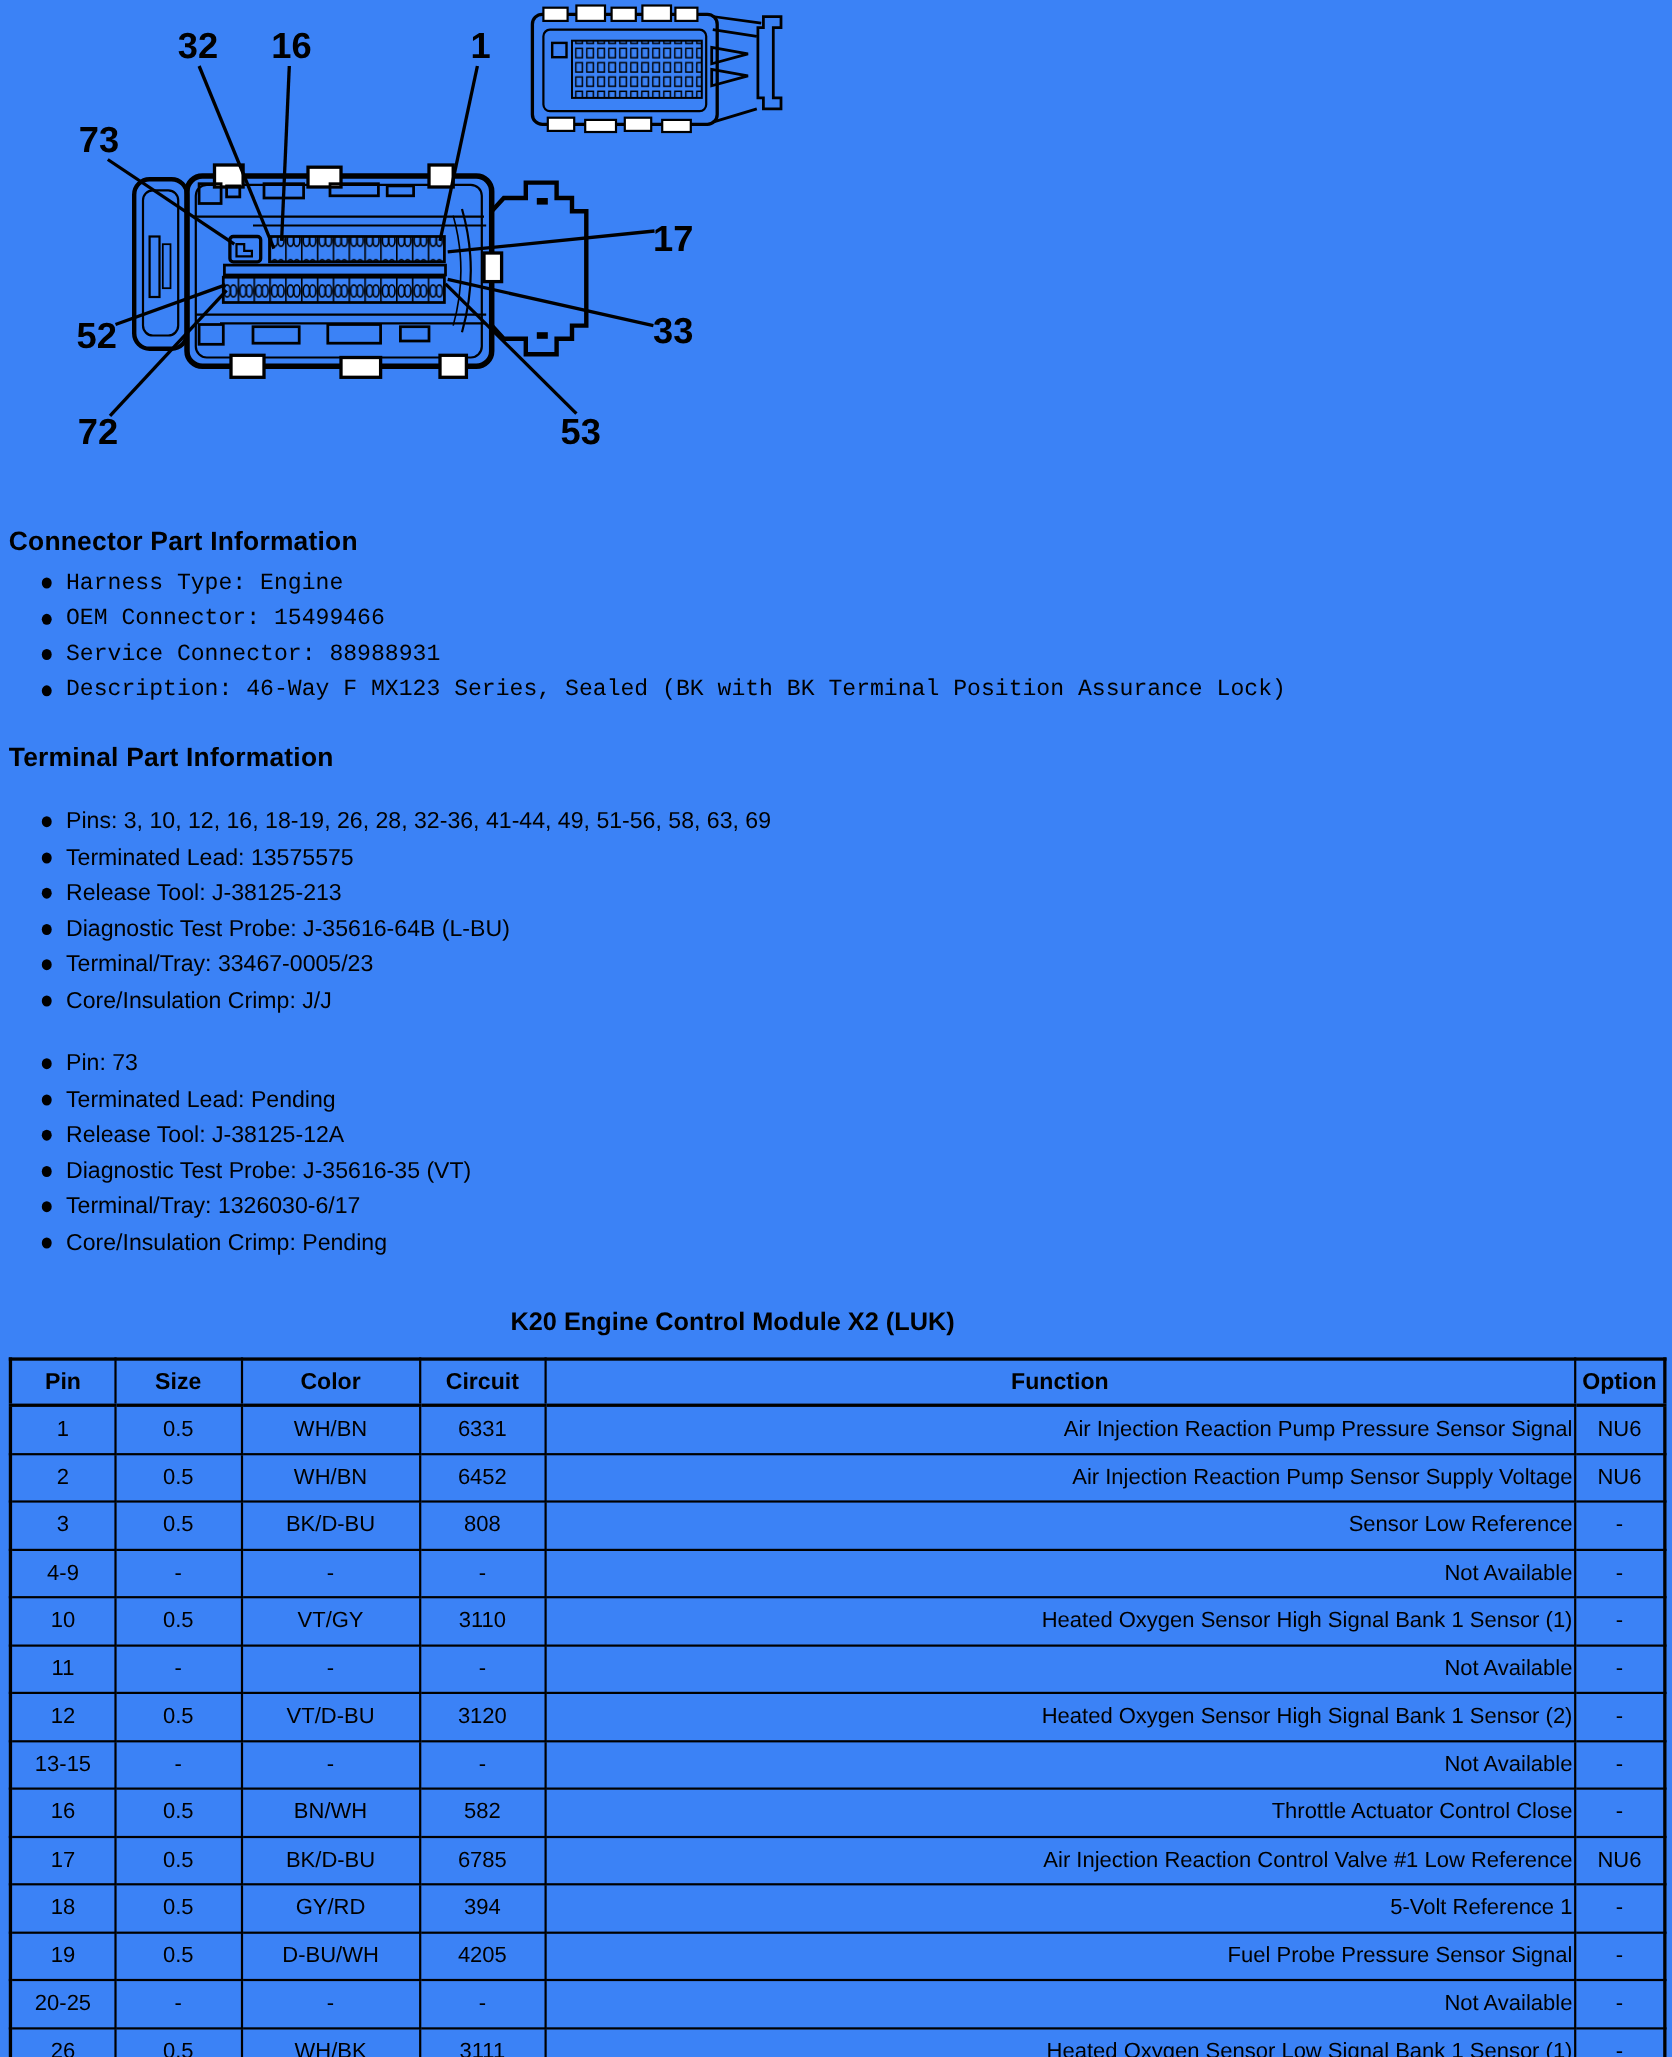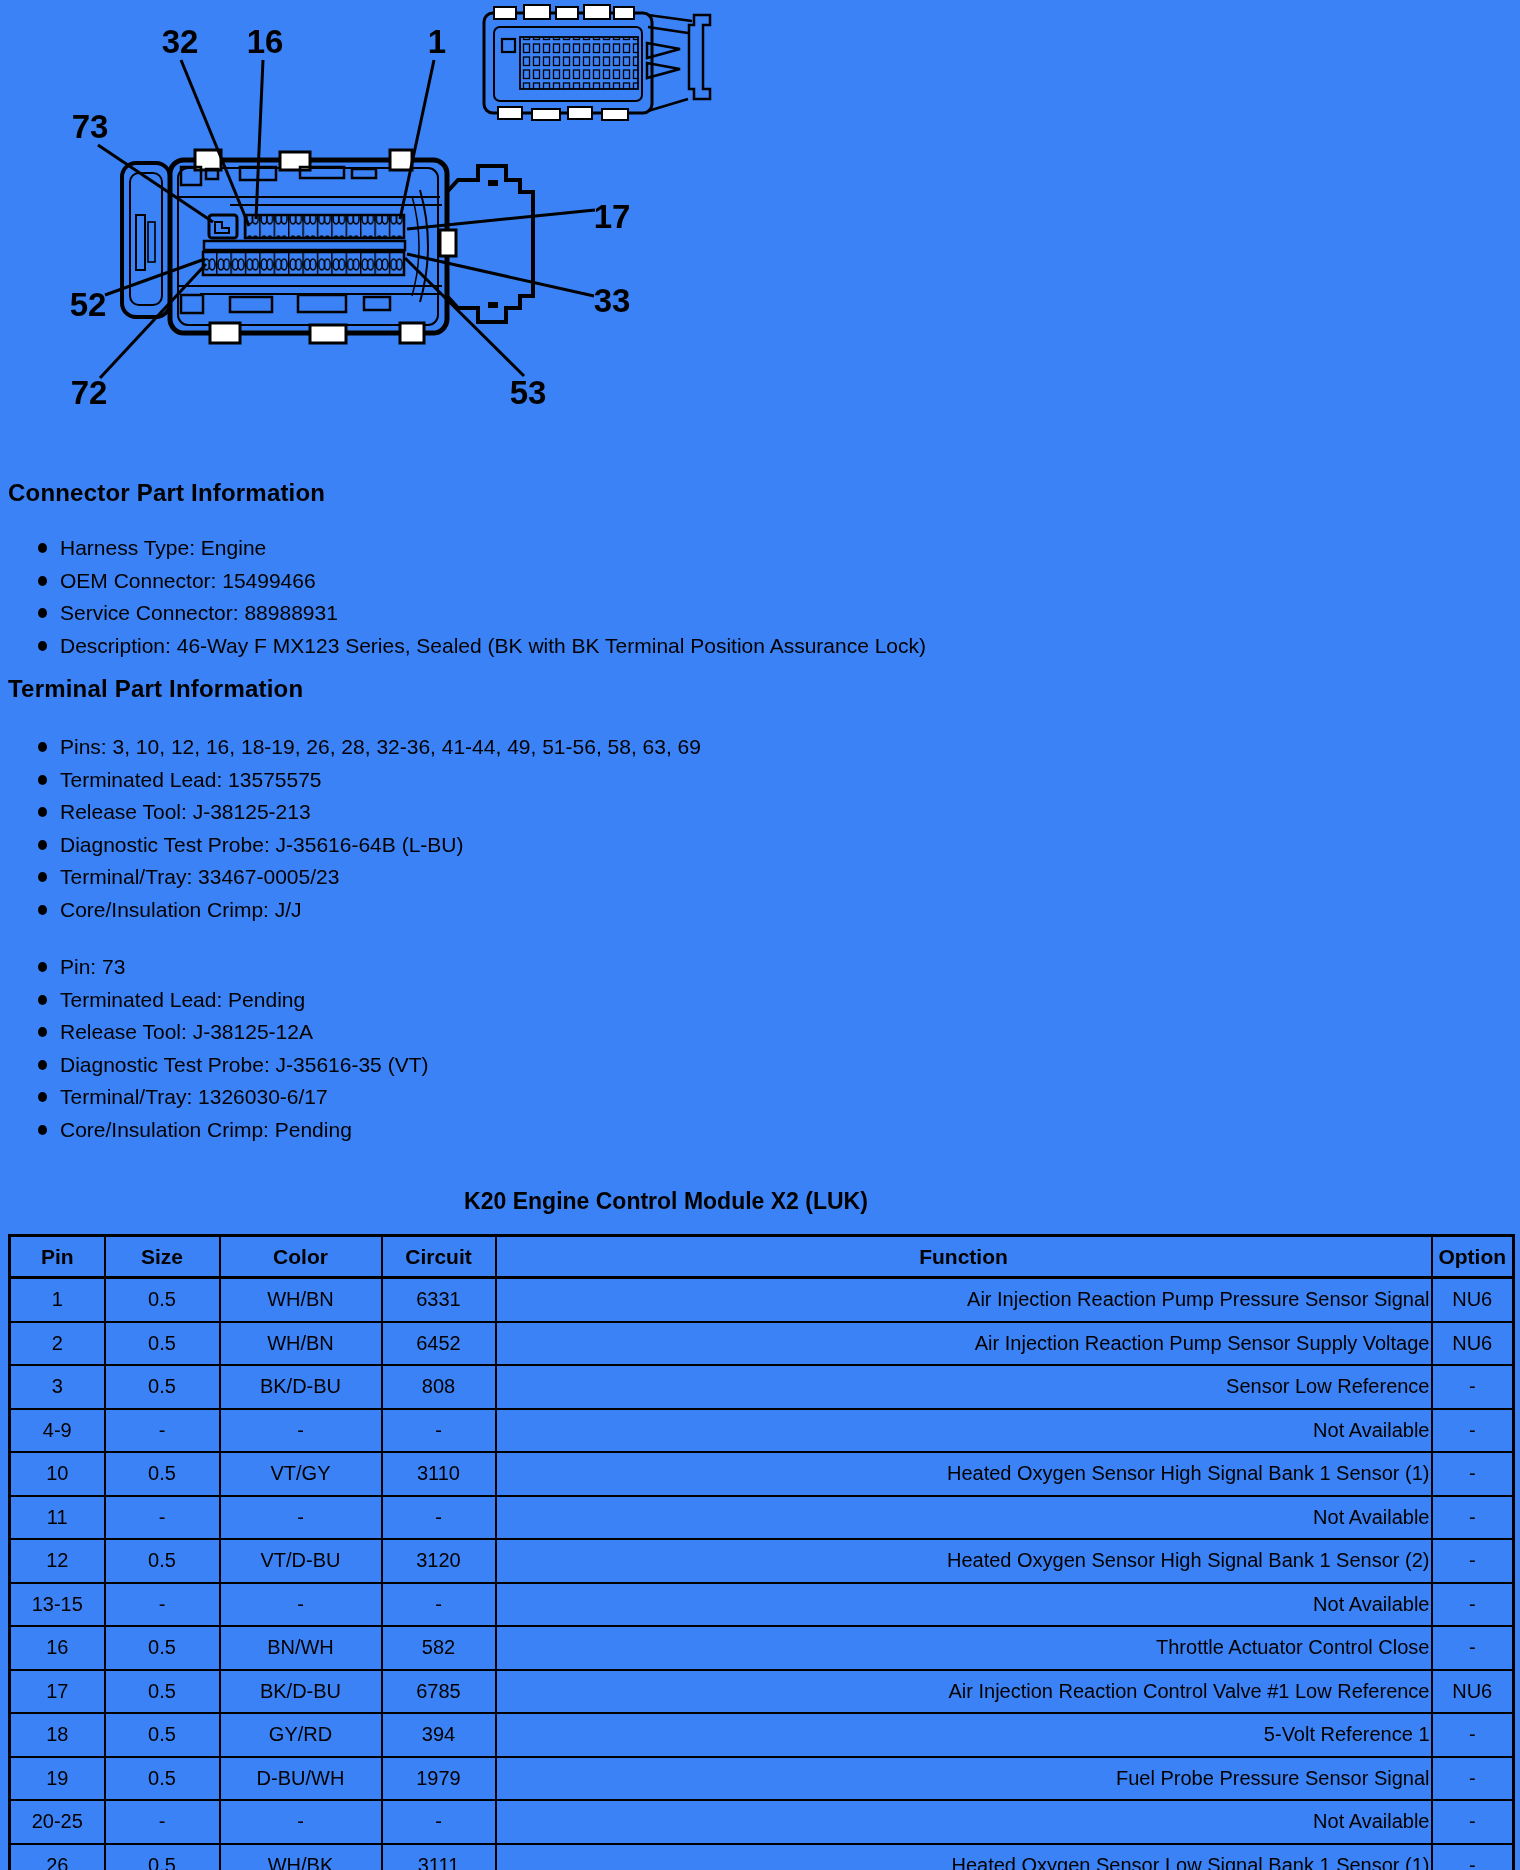--- a/index.html
+++ b/index.html
@@ -224,21 +224,21 @@
       <text class="callout" x="90" y="138">73</text>
       <text class="callout" x="612" y="228">17</text>
       <text class="callout" x="88" y="316">52</text>
       <text class="callout" x="612" y="312">33</text>
       <text class="callout" x="89" y="404">72</text>
       <text class="callout" x="528" y="404">53</text>
     </g>
   </svg>
 
   <div class="heading" style="top:479px;">Connector Part Information</div>
-  <ul class="bullets" style="top:532px;">
+  <ul class="bullets" style="top:514px;font-family:Liberation Mono, monospace;">
   <li>
     <span class="dot"></span>
     <span>Harness Type: Engine</span>
   </li>
 
   <li>
     <span class="dot"></span>
     <span>OEM Connector: 15499466</span>
   </li>
 
@@ -435,21 +435,21 @@
     <td class="c">GY/RD</td>
     <td class="c">394</td>
     <td class="f">5-Volt Reference 1</td>
     <td class="c">-</td>
   </tr>
 
   <tr>
     <td class="c">19</td>
     <td class="c">0.5</td>
     <td class="c">D-BU/WH</td>
-    <td class="c">1979</td>
+    <td class="c">4205</td>
     <td class="f">Fuel Probe Pressure Sensor Signal</td>
     <td class="c">-</td>
   </tr>
 
   <tr>
     <td class="c">20-25</td>
     <td class="c">-</td>
     <td class="c">-</td>
     <td class="c">-</td>
     <td class="f">Not Available</td>

